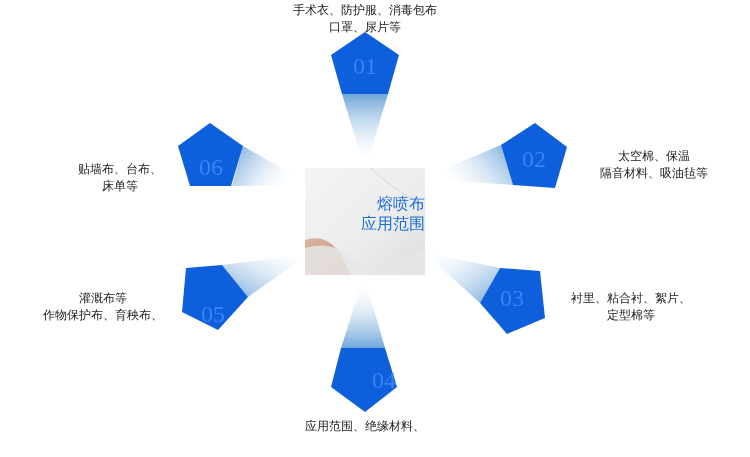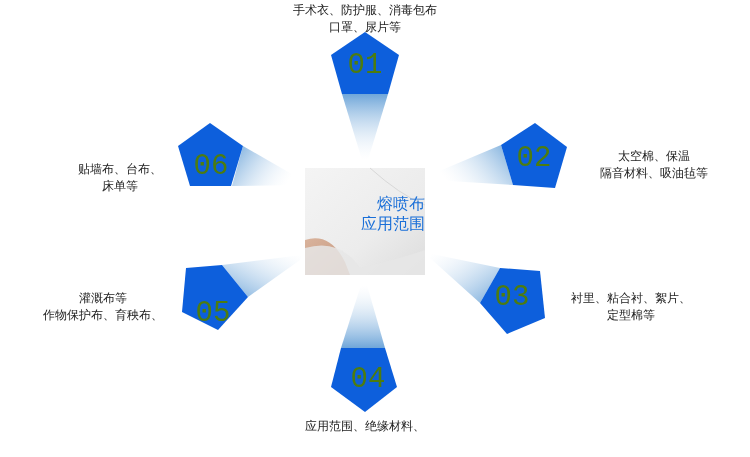--- a/index.html
+++ b/index.html
@@ -2,22 +2,22 @@
 <html><head>
   <meta charset="utf-8">
   <style>
     html, body { margin: 0; padding: 0; background: #ffffff; }
     body { width: 750px; height: 457px; position: relative; overflow: hidden;
            font-family: "DejaVu Sans", "Liberation Sans", sans-serif; }
     #stage { position: absolute; left: 0; top: 0; width: 750px; height: 457px; }
     .label { position: absolute; color: #222222; font-size: 12px; line-height: 17px;
              text-align: center; white-space: nowrap; }
     .label span { display: block; }
-    .num { position: absolute; color: #4d7c0f; font-size: 29px; line-height: 28px;
-           text-align: center; width: 60px; font-family: Liberation Mono, monospace; }
+    .num { position: absolute; color: #3b82f6; font-size: 24px; line-height: 28px;
+           text-align: center; width: 60px; font-family: Liberation Serif, serif; }
     .center-title { position: absolute; left: 305px; top: 194px; width: 120px;
                     color: #1a6fd8; font-size: 16px; line-height: 20px; text-align: right; }
     .center-title span { display: block; }
   </style>
 </head>
 <body>
 
 <svg id="stage" width="750" height="457" viewBox="0 0 750 457">
   <defs>
     <linearGradient id="g1" x1="0" y1="0" x2="0" y2="1">
@@ -78,21 +78,21 @@
 </svg>
 
 <div class="center-title">
   <span>熔喷布</span>
   <span>应用范围</span>
 </div>
 
 <div class="num" style="left:335px; top:52px;">01</div>
 <div class="num" style="left:504px; top:145px;">02</div>
 <div class="num" style="left:482px; top:284px;">03</div>
-<div class="num" style="left:338px; top:366px;">04</div>
+<div class="num" style="left:354px; top:366px;">04</div>
 <div class="num" style="left:183px; top:300px;">05</div>
 <div class="num" style="left:181px; top:145px;margin-top:8px;">06</div>
 
 <div class="label" style="left:265px; top:2px; width:200px;">
   <span>手术衣、防护服、消毒包布</span>
   <span>口罩、尿片等</span>
 </div>
 <div class="label" style="left:566px; top:148px; width:176px;">
   <span>太空棉、保温</span>
   <span>隔音材料、吸油毡等</span>

